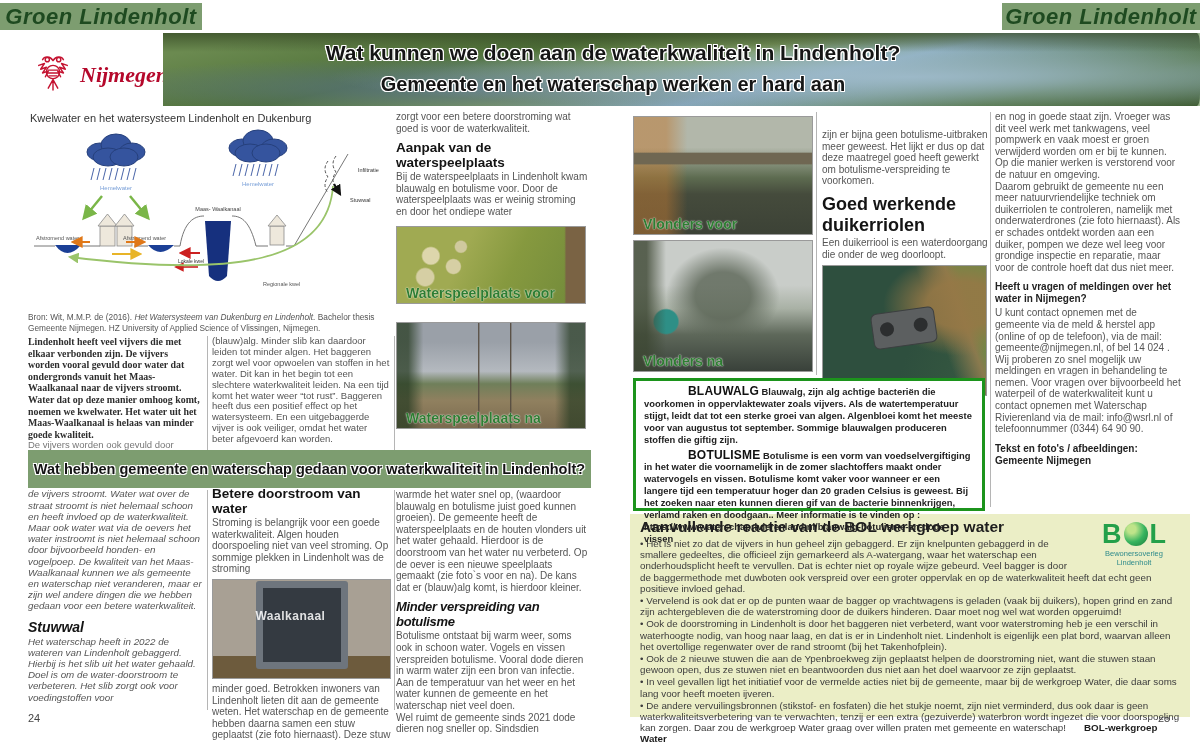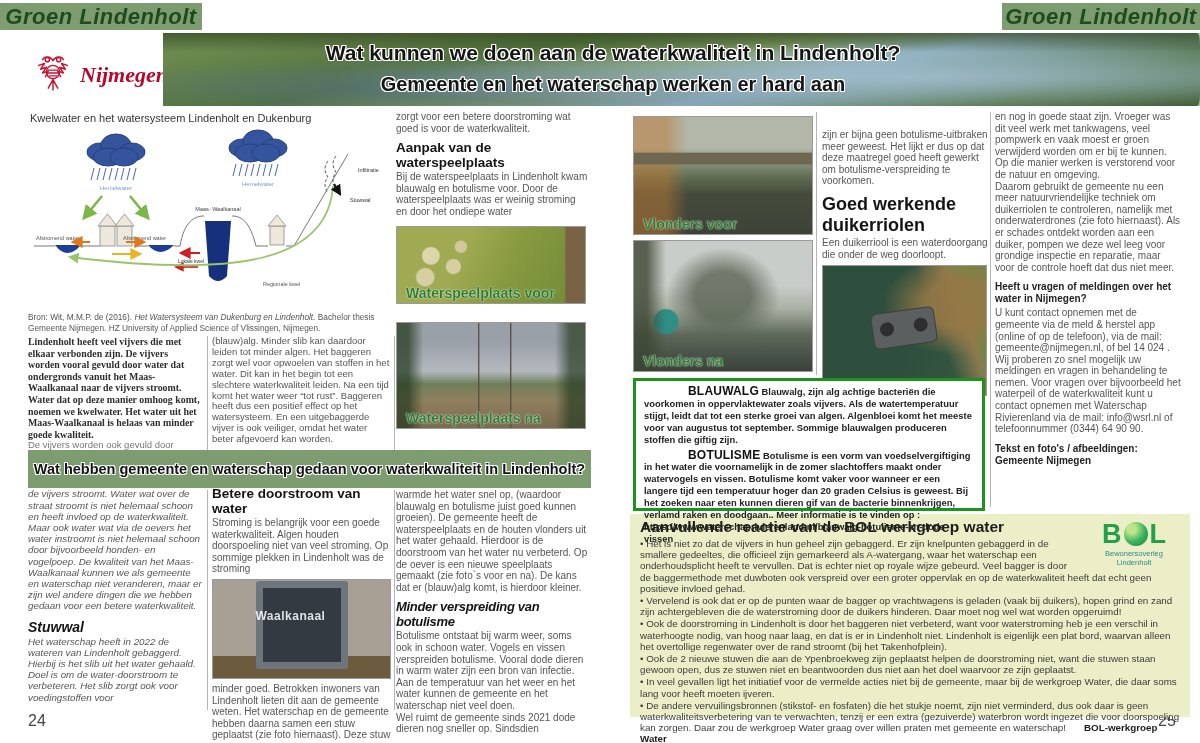--- a/index.html
+++ b/index.html
@@ -104,21 +104,21 @@
   .bol-letters{display:flex;align-items:center;justify-content:center;gap:2px;
       font-size:27px;font-weight:800;color:#23a04a;line-height:28px;}
   .bol-globe{display:inline-block;width:24px;height:24px;border-radius:50%;
       background:radial-gradient(circle at 32% 30%,#bfe48a 0 18%,#37b45f 55%,#1b7a3a 100%);}
   .bol-sub{font-size:7.5px;color:#2e8b8b;line-height:9px;margin-top:1px;}
   .bol-list{margin:0;padding:0;list-style:none;font-size:9.8px;line-height:11.2px;color:#3c3c3c;}
   .bol-list li{margin:0 0 1px 0;}
   .bol-list li:before{content:"• ";}
   .bol-sig{font-weight:bold;color:#1d1d1d;margin-left:18px;}
 
-  .pagenum{font-size:16px;color:#444;}
+  .pagenum{font-size:11px;color:#444;}
 
   .contact-h{font-weight:bold;color:#222;font-size:10px;line-height:12px;margin:8px 0 2px 0;white-space:normal;}
   .credit{font-weight:bold;color:#222;font-size:10px;line-height:12px;margin-top:8px;white-space:pre-line;}
 
   svg text{font-family:"Liberation Sans",sans-serif;}
 </style>
 </head>
 <body>
 
 <div id="page">

